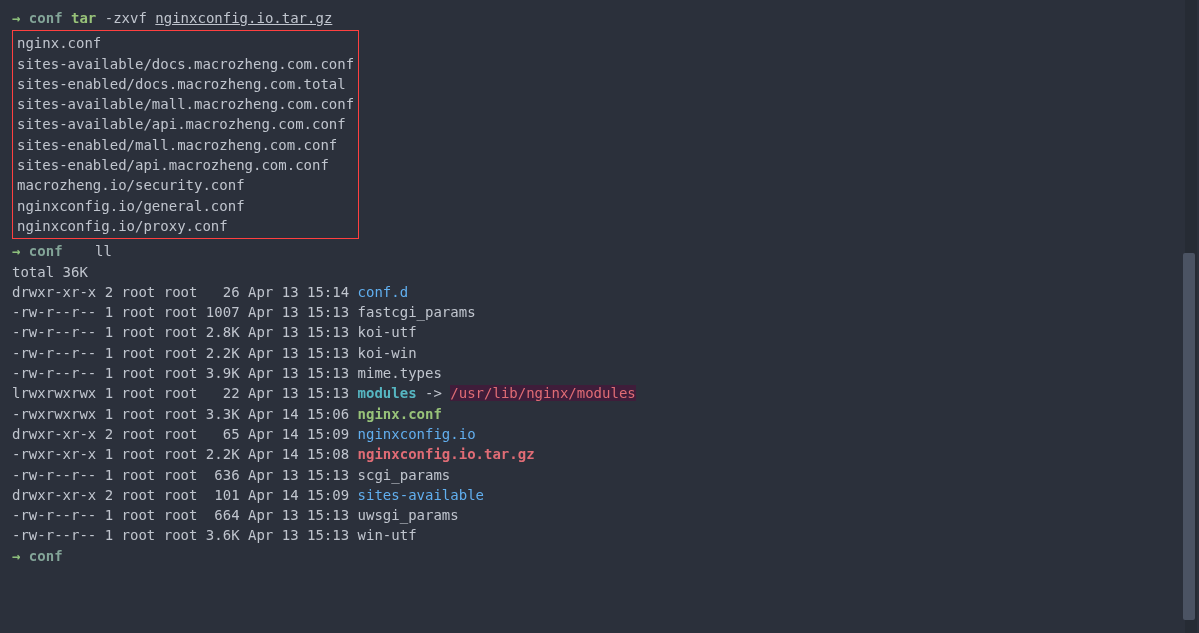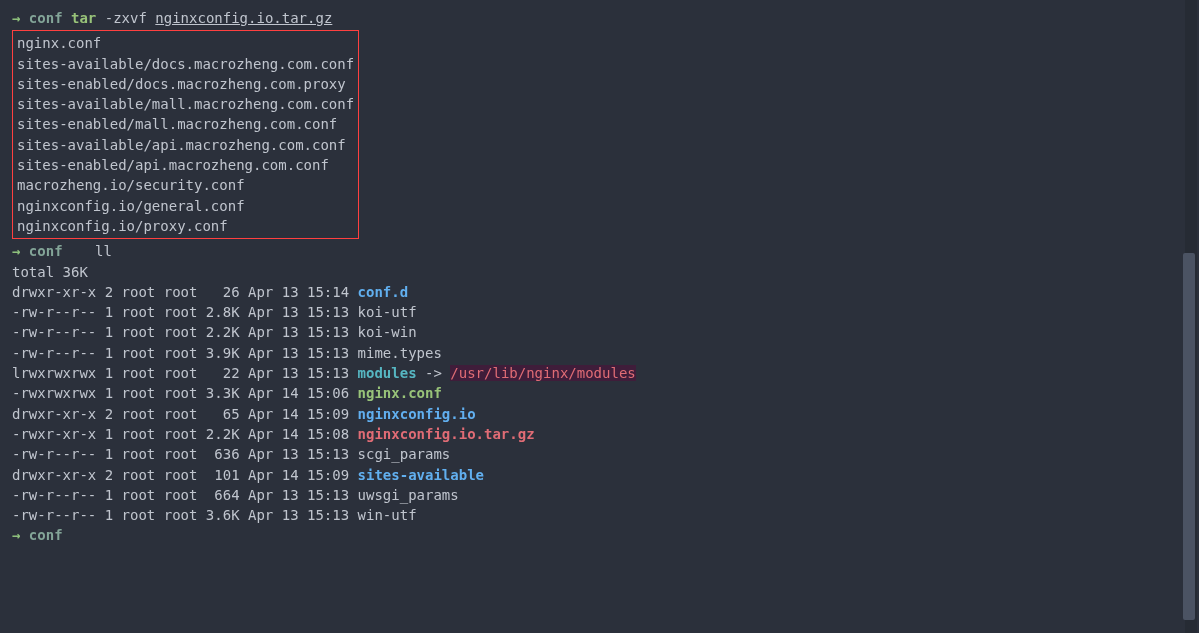--- a/index.html
+++ b/index.html
@@ -21,21 +21,21 @@
   .prompt-dir { color: #83a598; font-weight: bold; margin-top: 36px; }
   .cmd { color: #c0c5ce; margin-left: 24px; }
   .underline { text-decoration: underline; }
   .highlight-box {
     border: 1px solid #ff4040;
     padding: 2px 4px;
     display: inline-block;
     margin-top: 2px;
     margin-bottom: 2px;
   }
-  .dir { color: #61afef; font-weight: bold; text-align: center; }
+  .dir { color: #61afef; font-weight: normal; text-align: center; }
   .exec { color: #98c379; font-weight: bold; }
   .symlink { color: #56b6c2; font-weight: bold; }
   .symlink-target { background: #3f1d3a; color: #e06c75; }
   .archive { color: #e06c75; font-weight: bold; }
   .scrollbar {
     position: absolute;
     right: 2px;
     top: 0;
     width: 12px;
     height: 100%;
@@ -56,37 +56,38 @@
 
 <div class="terminal">
 
   
   <div class="line"><span class="arrow">→ </span><span class="prompt-dir">conf</span> <span class="exec">tar</span><span> -zxvf </span><span class="underline">nginxconfig.io.tar.gz</span></div>
 
   
   <div class="highlight-box">
     <div class="line">nginx.conf</div>
     <div class="line">sites-available/docs.macrozheng.com.conf</div>
-    <div class="line">sites-enabled/docs.macrozheng.com.proxy</div>
+    <div class="line">sites-enabled/docs.macrozheng.com.total</div>
     <div class="line">sites-available/mall.macrozheng.com.conf</div>
+    <div class="line">sites-available/api.macrozheng.com.conf</div>
     <div class="line">sites-enabled/mall.macrozheng.com.conf</div>
-    <div class="line">sites-available/api.macrozheng.com.conf</div>
     <div class="line">sites-enabled/api.macrozheng.com.conf</div>
     <div class="line">macrozheng.io/security.conf</div>
     <div class="line">nginxconfig.io/general.conf</div>
     <div class="line">nginxconfig.io/proxy.conf</div>
   </div>
 
   
   <div class="line"><span class="arrow">→ </span><span class="prompt-dir">conf</span> <span class="cmd">ll</span></div>
 
   <div class="line">total 36K</div>
 
   <div id="ll-rows">
       <div class="line">drwxr-xr-x 2 root root   26 Apr 13 15:14 <span class="dir">conf.d</span></div>
+      <div class="line">-rw-r--r-- 1 root root 1007 Apr 13 15:13 <span>fastcgi_params</span></div>
       <div class="line">-rw-r--r-- 1 root root 2.8K Apr 13 15:13 <span>koi-utf</span></div>
       <div class="line">-rw-r--r-- 1 root root 2.2K Apr 13 15:13 <span>koi-win</span></div>
       <div class="line">-rw-r--r-- 1 root root 3.9K Apr 13 15:13 <span>mime.types</span></div>
       <div class="line">lrwxrwxrwx 1 root root   22 Apr 13 15:13 <span class="symlink">modules</span><span> -&gt; </span><span class="symlink-target">/usr/lib/nginx/modules</span></div>
       <div class="line">-rwxrwxrwx 1 root root 3.3K Apr 14 15:06 <span class="exec">nginx.conf</span></div>
       <div class="line">drwxr-xr-x 2 root root   65 Apr 14 15:09 <span class="dir">nginxconfig.io</span></div>
       <div class="line">-rwxr-xr-x 1 root root 2.2K Apr 14 15:08 <span class="archive">nginxconfig.io.tar.gz</span></div>
       <div class="line">-rw-r--r-- 1 root root  636 Apr 13 15:13 <span>scgi_params</span></div>
       <div class="line">drwxr-xr-x 2 root root  101 Apr 14 15:09 <span class="dir">sites-available</span></div>
       <div class="line">-rw-r--r-- 1 root root  664 Apr 13 15:13 <span>uwsgi_params</span></div>

